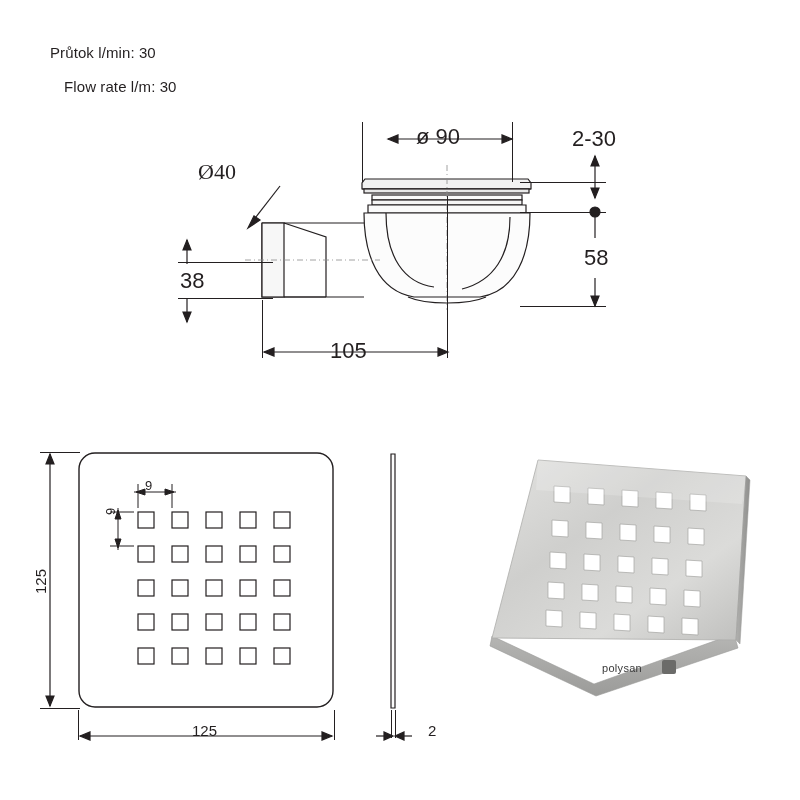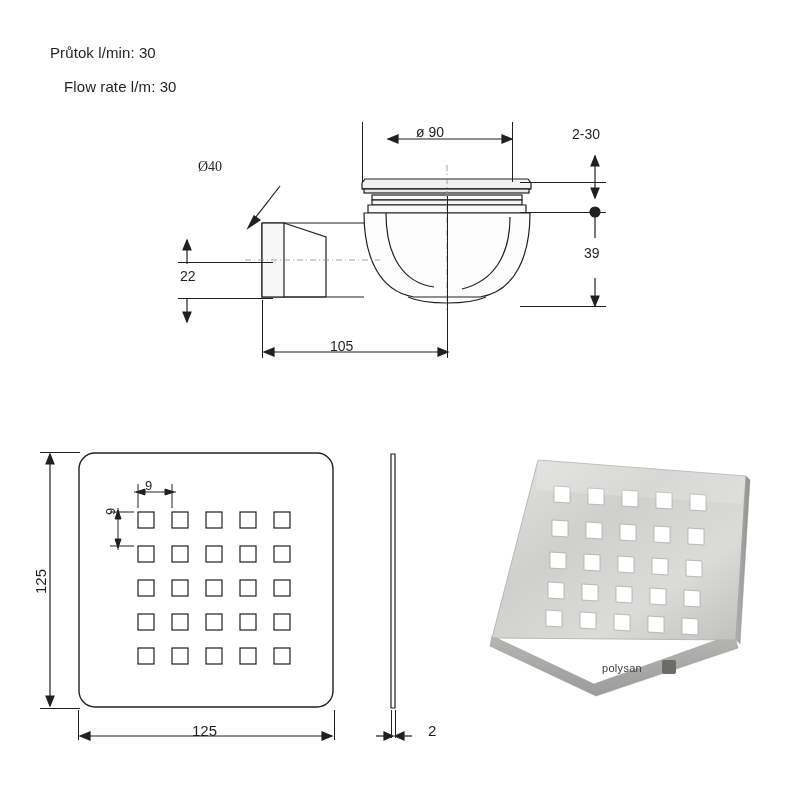--- a/index.html
+++ b/index.html
@@ -23,21 +23,21 @@
   .abs { position: absolute; }
 
   
   .spec-line {
     font-size: 15px;
     color: #231f20;
     letter-spacing: 0.1px;
     white-space: nowrap;
   }
   .dim-label {
-    font-size: 14px;
+    font-size: 22px;
     color: #231f20;
     white-space: nowrap;
   }
   .dim-label.small {
     font-size: 13px;
   }
   .dim-label.med {
     font-size: 15px;
   }
 
@@ -137,21 +137,21 @@
       <g stroke="#231f20" stroke-width="1.2" fill="#231f20">
         <line x1="12" y1="4" x2="12" y2="28"></line>
         <polygon points="12,4 8,14 16,14"></polygon>
         <line x1="12" y1="62" x2="12" y2="86"></line>
         <polygon points="12,86 8,76 16,76"></polygon>
       </g>
     </svg>
   </div>
   <div class="abs hline" style="left:178px; top:262px; width:95px;"></div>
   <div class="abs hline" style="left:178px; top:298px; width:95px;"></div>
-  <div class="abs dim-label" style="left:180px; top:268px;">22</div>
+  <div class="abs dim-label" style="left:180px; top:268px;">38</div>
 
   <div class="abs dim-label" style="left:572px; top:126px;">2-30</div>
   <div class="abs" style="left:580px; top:150px; width:30px; height:70px;">
     <svg width="30" height="70" viewBox="0 0 30 70">
       <g stroke="#231f20" stroke-width="1.2" fill="#231f20">
         <line x1="15" y1="6" x2="15" y2="48"></line>
         <polygon points="15,6 11,16 19,16"></polygon>
         <polygon points="15,48 11,38 19,38"></polygon>
         <circle cx="15" cy="62" r="5"></circle>
       </g>
@@ -163,21 +163,21 @@
   <div class="abs" style="left:582px; top:216px; width:26px; height:96px;">
     <svg width="26" height="96" viewBox="0 0 26 96">
       <g stroke="#231f20" stroke-width="1.2" fill="#231f20">
         <line x1="13" y1="0" x2="13" y2="22"></line>
         <line x1="13" y1="62" x2="13" y2="90"></line>
         <polygon points="13,90 9,80 17,80"></polygon>
       </g>
     </svg>
   </div>
   <div class="abs hline" style="left:520px; top:306px; width:86px;"></div>
-  <div class="abs dim-label" style="left:584px; top:245px;">39</div>
+  <div class="abs dim-label" style="left:584px; top:245px;">58</div>
 
   <div class="abs vline" style="left:262px; top:300px; height:58px;"></div>
   <div class="abs vline" style="left:447px; top:196px; height:162px;"></div>
   <div class="abs" style="left:256px; top:338px; width:200px; height:24px;">
     <svg width="200" height="24" viewBox="0 0 200 24">
       <g stroke="#231f20" stroke-width="1.2" fill="#231f20">
         <line x1="8" y1="14" x2="192" y2="14"></line>
         <polygon points="8,14 18,10 18,18"></polygon>
         <polygon points="192,14 182,10 182,18"></polygon>
       </g>

